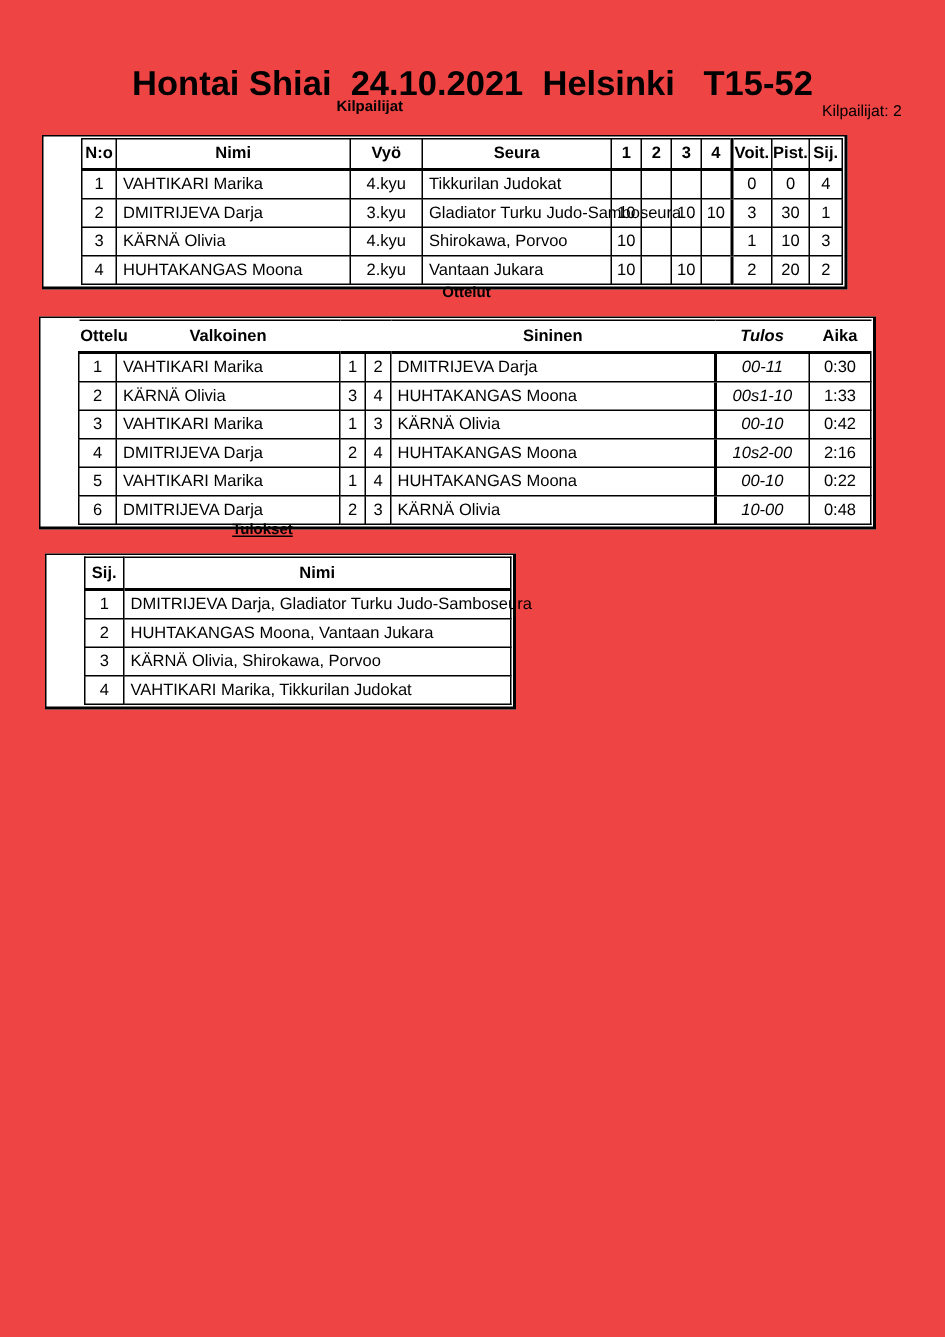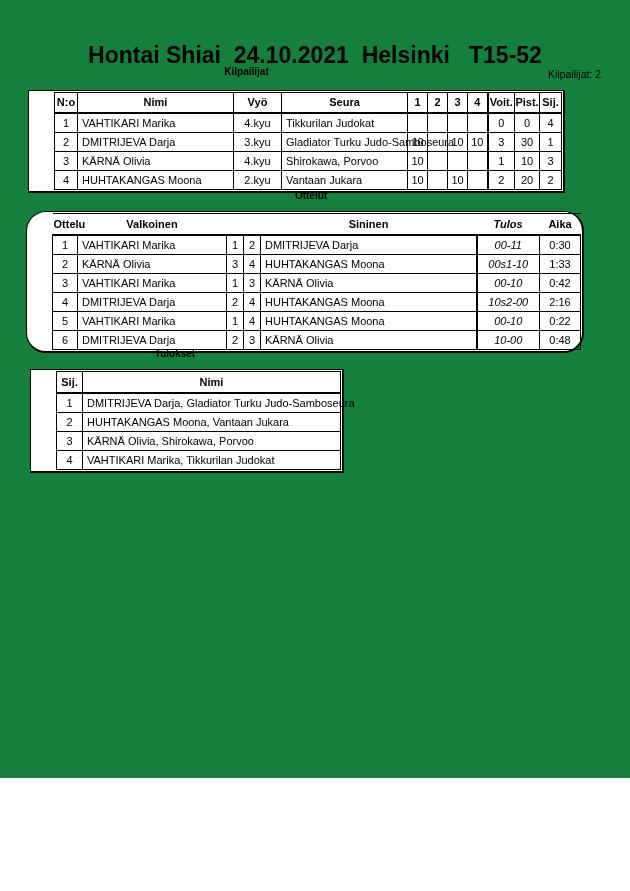--- a/index.html
+++ b/index.html
@@ -1,41 +1,41 @@
 <!DOCTYPE html>
 <html><head>
 <meta charset="utf-8">
 <style>
   html,body { margin:0; padding:0; background:#fff; }
   .page {
-    position:relative; width:630px; height:778px; background:#15803d;
+    position:relative; width:630px; height:891px; background:#ef4444;
     font-family:"Liberation Sans", sans-serif; color:#000;
     overflow:hidden;
   }
   .title {
     position:absolute; top:42px; left:0; width:630px;
     text-align:center; font-size:23px; font-weight:bold;
     white-space:pre; letter-spacing:0px; margin:0;
   }
   .sec-head {
     position:absolute; font-size:10px; font-weight:bold; text-align:center;
   }
   .sec-head.kilp { top:66px; left:0; width:493px; }
   .sec-head.ott  { top:190px; left:12px; width:598px; }
-  .sec-head.tul  { top:348px; left:0; width:350px; }
+  .sec-head.tul  { top:348px; left:0; width:350px;text-decoration:underline; }
   .count-label {
     position:absolute; top:68px; left:548px; font-size:10.5px;
   }
   .frame {
     position:absolute; background:#fff;
     border:1px solid #000; border-right-width:2px; border-bottom-width:2px;
     padding:1px;
   }
   .frame.f1 { left:28px; top:90px; }
-  .frame.f2 { left:26px; top:211px;border-radius:20px; }
+  .frame.f2 { left:26px; top:211px; }
   .frame.f3 { left:30px; top:369px; }
   table { border-collapse:collapse; table-layout:fixed;margin-left:24px; }
   .t1 { width:507px; }
   .t2 { width:528px; }
   .t3 { width:284px; }
   th, td {
     border:1px solid #000; padding:0; font-size:11px; line-height:1;
     text-align:center; vertical-align:middle; height:18px;
     overflow:visible;
   }

